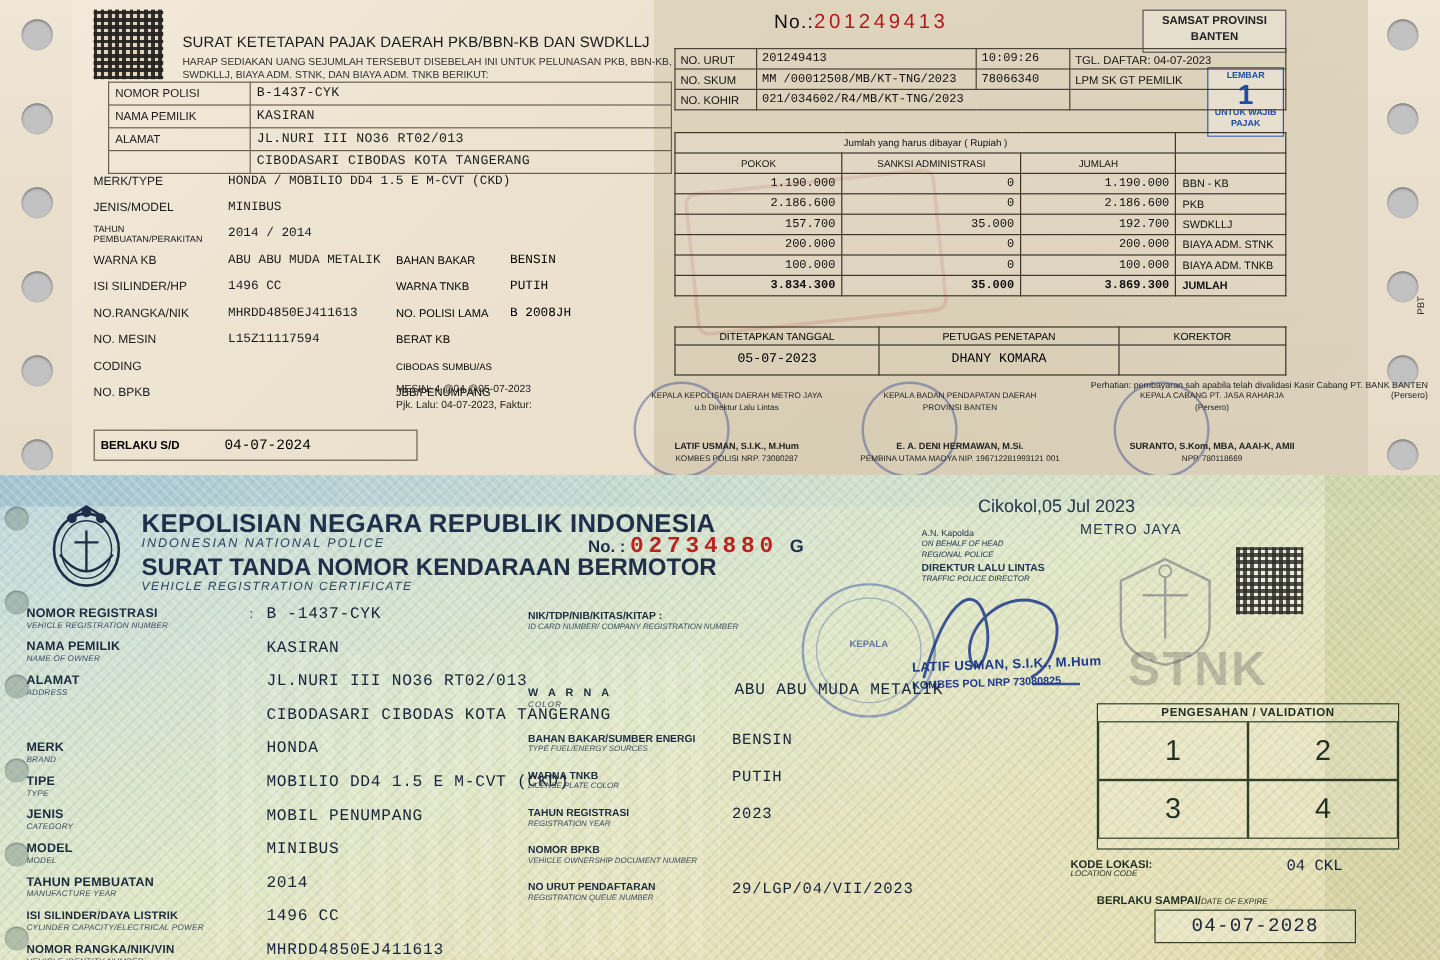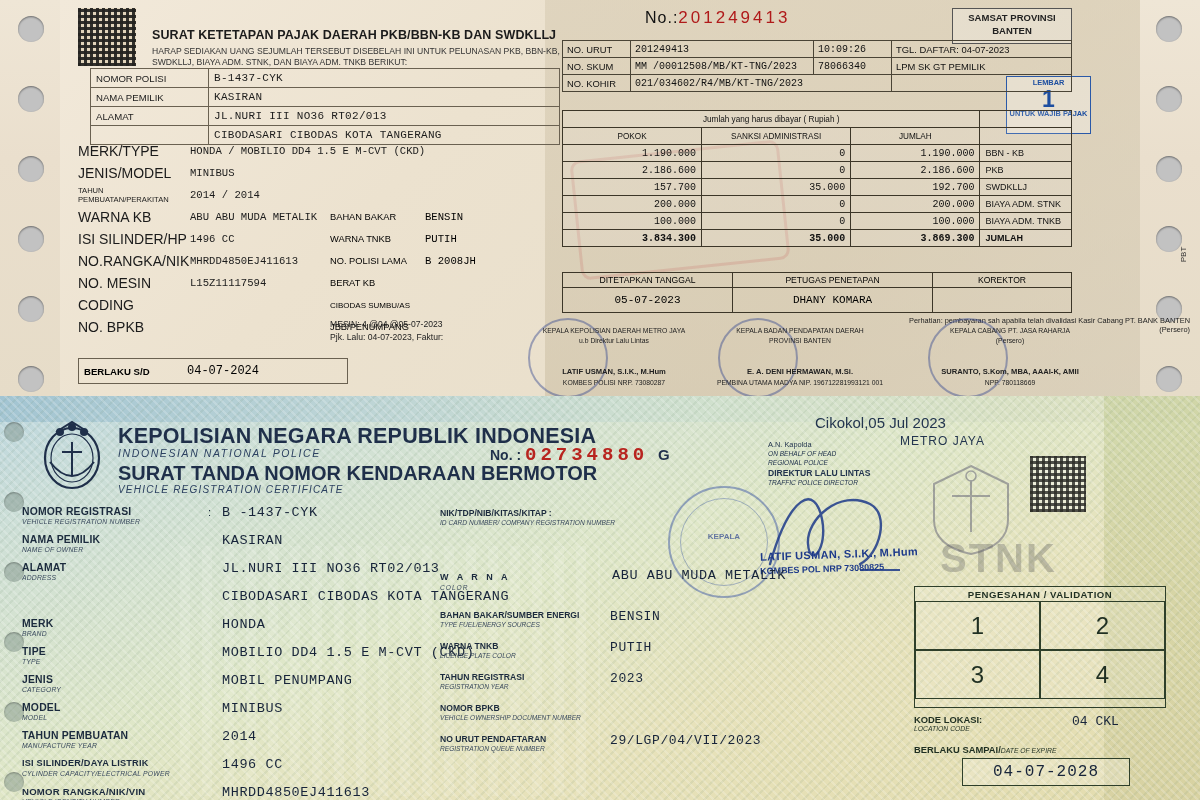--- a/index.html
+++ b/index.html
@@ -36,21 +36,21 @@
   .holes.left { left: 0; }
   .holes.right { right: 0; }
   .hole {
     position:absolute; left:18px; width:26px; height:26px; border-radius:50%;
     background:#c2c2c2; box-shadow: inset 0 1px 2px rgba(0,0,0,.45);
   }
   .holes.right .hole { left: 18px; }
 
   .skpd-title {
     position:absolute; left:152px; top:28px; width:420px;
-    font-weight:bold; font-size:12.5px; color:#1b1b1b; letter-spacing:.1px;
+    font-weight:normal; font-size:12.5px; color:#1b1b1b; letter-spacing:.1px;
   }
   .skpd-sub {
     position:absolute; left:152px; top:46px; width:430px;
     font-size:8.6px; color:#333; line-height:1.25;
   }
   .qr-box {
     position:absolute; left:78px; top:8px; width:58px; height:58px;
     background:
       repeating-linear-gradient(90deg,#111 0 3px,#efe7d8 3px 6px),
       repeating-linear-gradient(0deg,#111 0 3px,#efe7d8 3px 6px);
@@ -62,42 +62,42 @@
     font-size:16px; font-weight:normal; color:#111; letter-spacing:1px;
   }
   .noatas .num { color:#b01a1a; letter-spacing:3px; font-size:17px; }
   .samsat-box {
     position:absolute; left:952px; top:8px; width:120px; height:36px;
     border:1px solid #555; text-align:center; padding-top:3px;
     font-size:9.5px; font-weight:bold; line-height:1.35; color:#222;
     background: rgba(255,255,255,.25);
   }
   .lembar-box {
-    position:absolute; left:1006px; top:76px; width:85px; height:58px;
+    position:absolute; left:1006px; top:56px; width:64px; height:58px;
     border:1px solid #2a59a8; text-align:center; color:#1d4ea0;
     font-size:7.4px; font-weight:bold; padding-top:2px; line-height:1.2;
     background: rgba(255,255,255,.3);
   }
   .lembar-box .big { font-size:23px; line-height:22px; }
 
   
   .tbl-left {
     position:absolute; left:78px; top:68px; width:470px;
     border-collapse:collapse; font-size:10.5px; color:#1b1b1b;margin-left:12px;
   }
   .tbl-left td { border:1px solid #6a6151; padding:2px 5px; height:19px; }
   .tbl-left td.k { width:118px; font-size:9.6px; }
   .tbl-left td.v { font-family:"Liberation Mono", monospace; font-size:11px; letter-spacing:.3px;}
 
   .spec {
     position:absolute; left:78px; top:140px; width:470px;
     font-size:10px; color:#1b1b1b;
   }
   .spec .row { display:flex; height:22px; align-items:center; }
-  .spec .lbl { width:112px; font-size:14px; }
+  .spec .lbl { width:112px; font-size:10px; }
   .spec .val { font-family:"Liberation Mono", monospace; font-size:10.6px; }
   .spec2 {
     position:absolute; left:330px; top:206px; width:230px; font-size:10px;
   }
   .spec2 .row { display:flex; height:22px; align-items:center; }
   .spec2 .lbl { width:95px; font-size:9.3px; }
   .spec2 .val { font-family:"Liberation Mono", monospace; font-size:10.6px; }
 
   .berlaku {
     position:absolute; left:78px; top:358px; width:270px; height:26px;
@@ -280,21 +280,21 @@
 
   .valid-box {
     position:absolute; left:914px; top:190px; width:252px; height:122px;
     border:1.6px solid #2e3f2a; background: rgba(255,255,255,.12);
   }
   .valid-title { text-align:center; font-size:9.6px; font-weight:bold; color:#1f2f22; padding:2px 0 1px; letter-spacing:.5px;}
   .valid-grid { display:grid; grid-template-columns:1fr 1fr; grid-template-rows:1fr 1fr; height:98px; }
   .valid-cell { border:1px solid #2e3f2a; display:flex; align-items:center; justify-content:center;
     font-size:24px; color:#1f2f22; }
   .kode-lok {
-    position:absolute; left:914px; top:318px; width:252px; font-size:9.4px; font-weight:bold; color:#1f2f22;
+    position:absolute; left:892px; top:318px; width:252px; font-size:9.4px; font-weight:bold; color:#1f2f22;
   }
   .kode-lok .i { font-style:italic; font-weight:normal; font-size:6.8px; display:block; }
   .kode-lok-val { position:absolute; left:1072px; top:318px; font-family:"Liberation Mono", monospace; font-size:13px; color:#17243a;}
   .berlaku-lab { position:absolute; left:914px; top:348px; font-size:9.4px; font-weight:bold; color:#1f2f22; }
   .berlaku-lab .i { font-style:italic; font-weight:normal; font-size:6.8px; }
   .berlaku-box {
     position:absolute; left:962px; top:362px; width:168px; height:28px;
     border:1.4px solid #2e3f2a; display:flex; align-items:center; justify-content:center;
     font-family:"Liberation Mono", monospace; font-size:16px; color:#17243a; letter-spacing:1px;
     background: rgba(255,255,255,.2);

